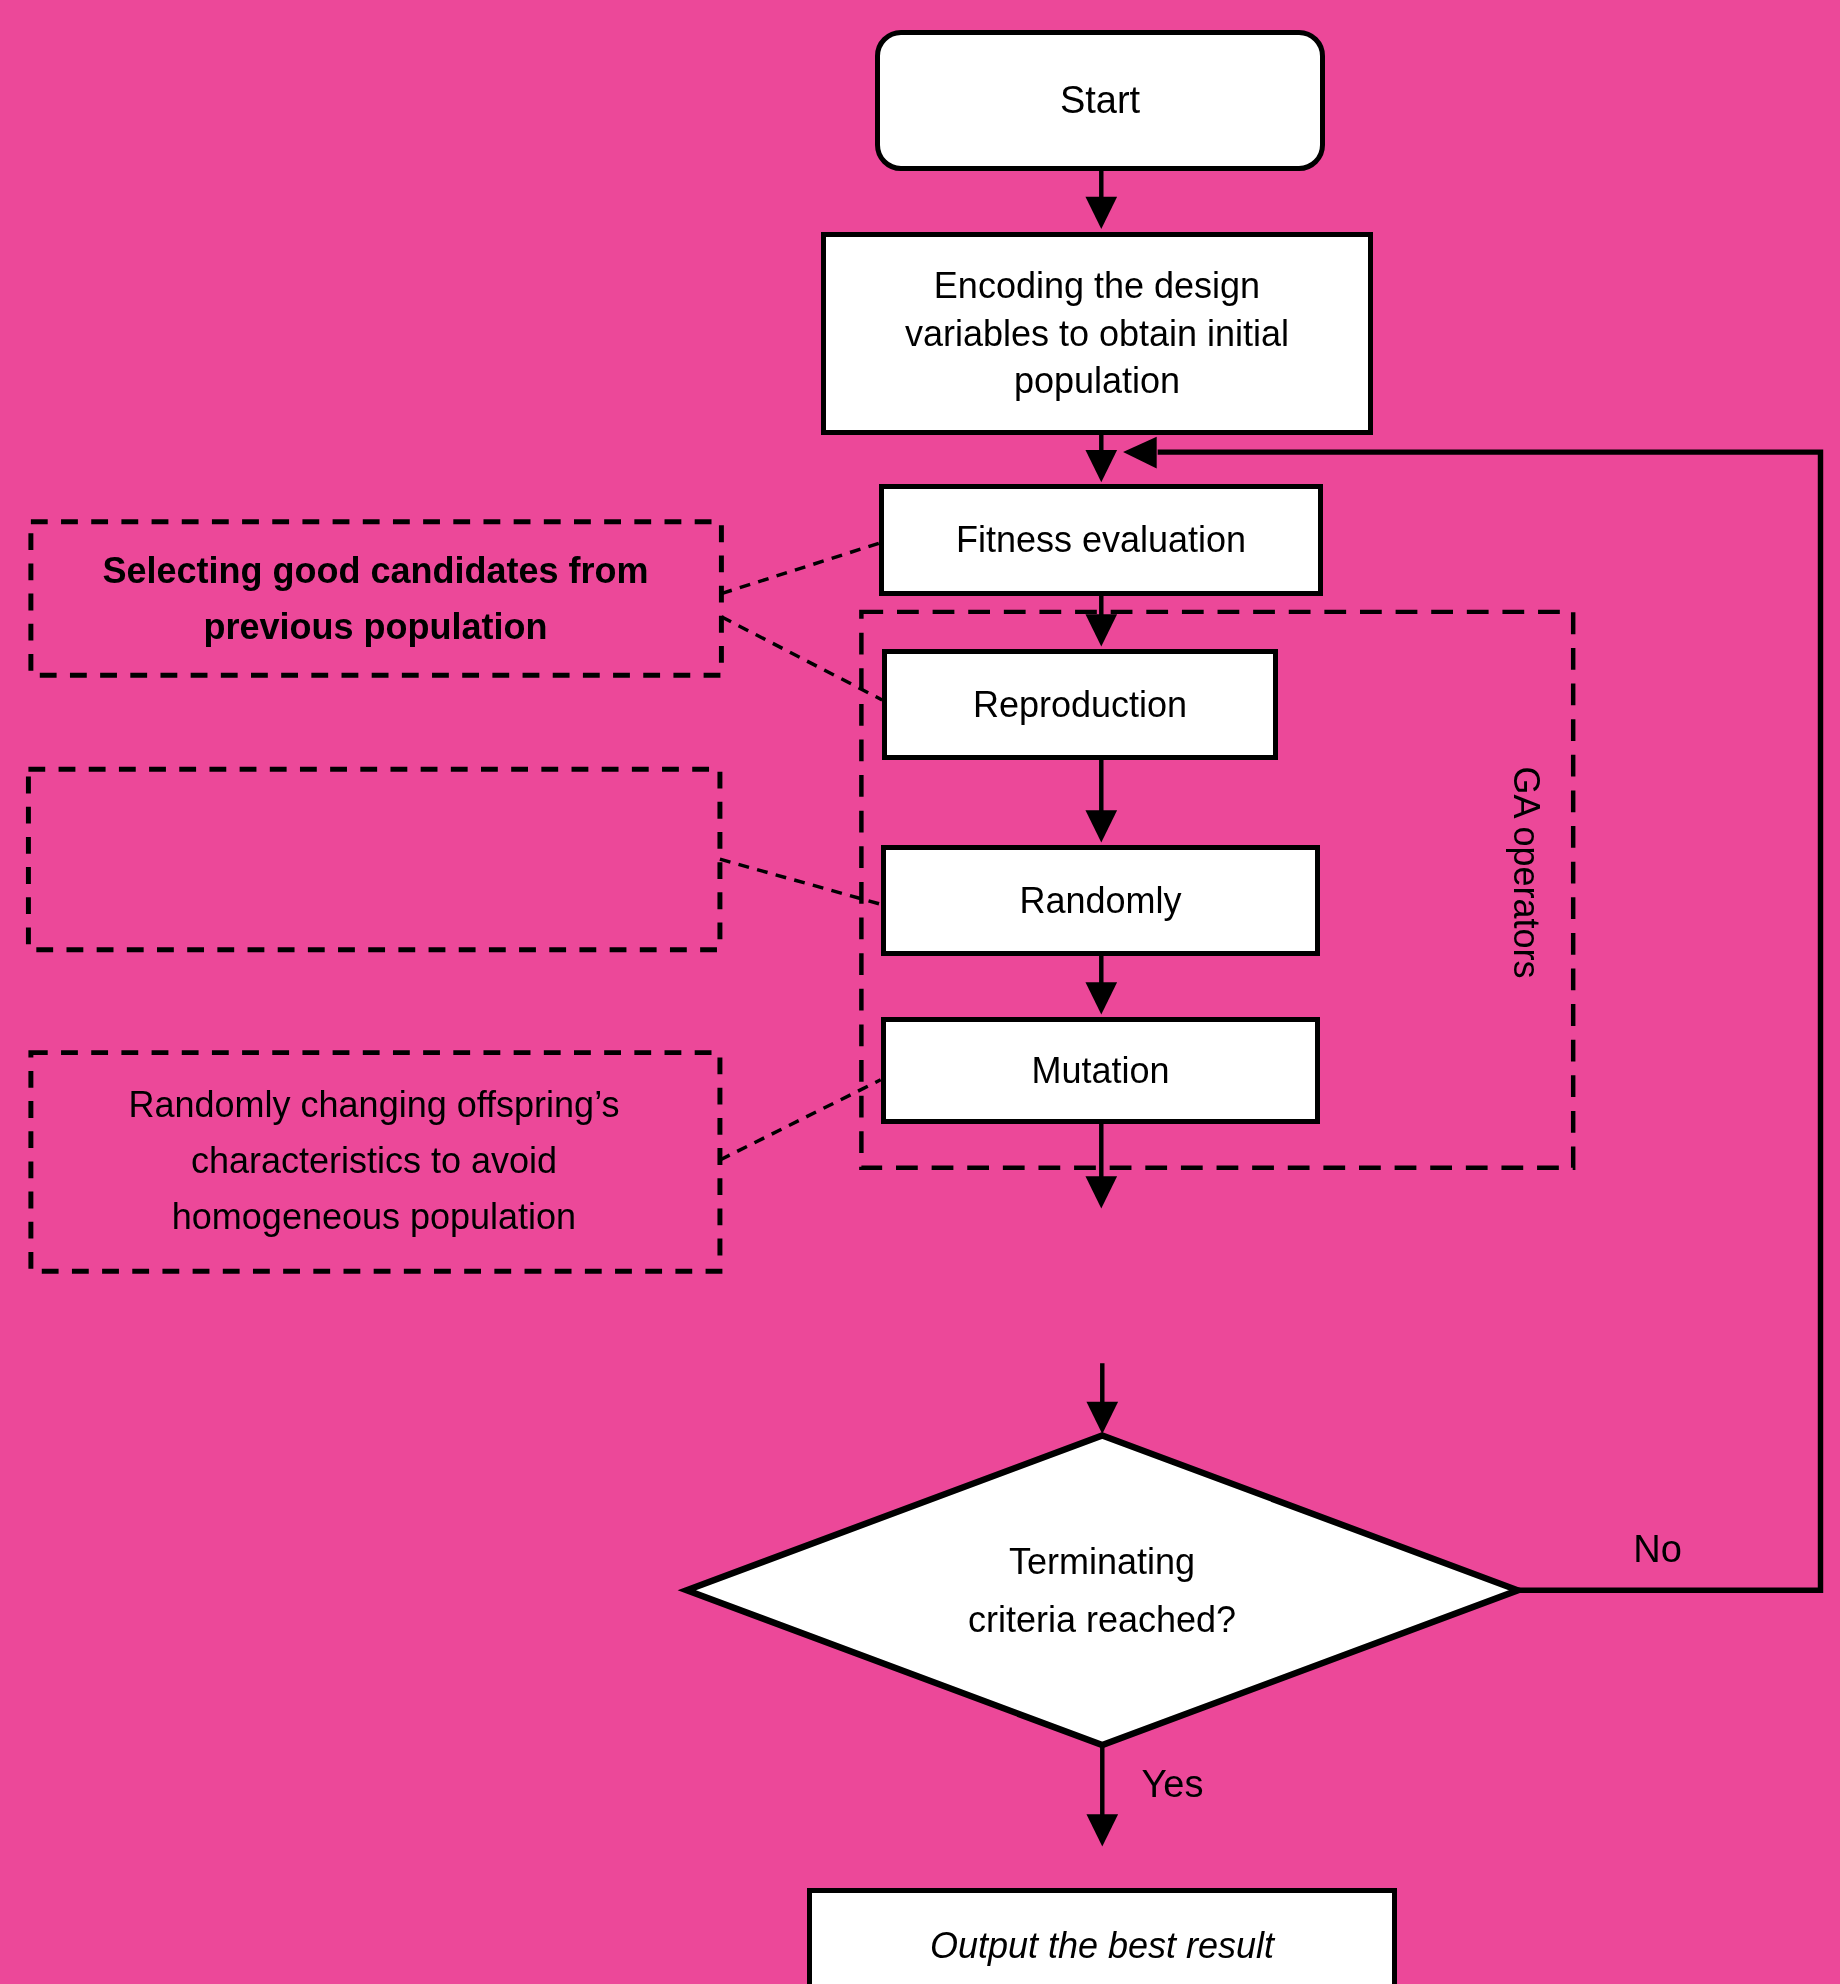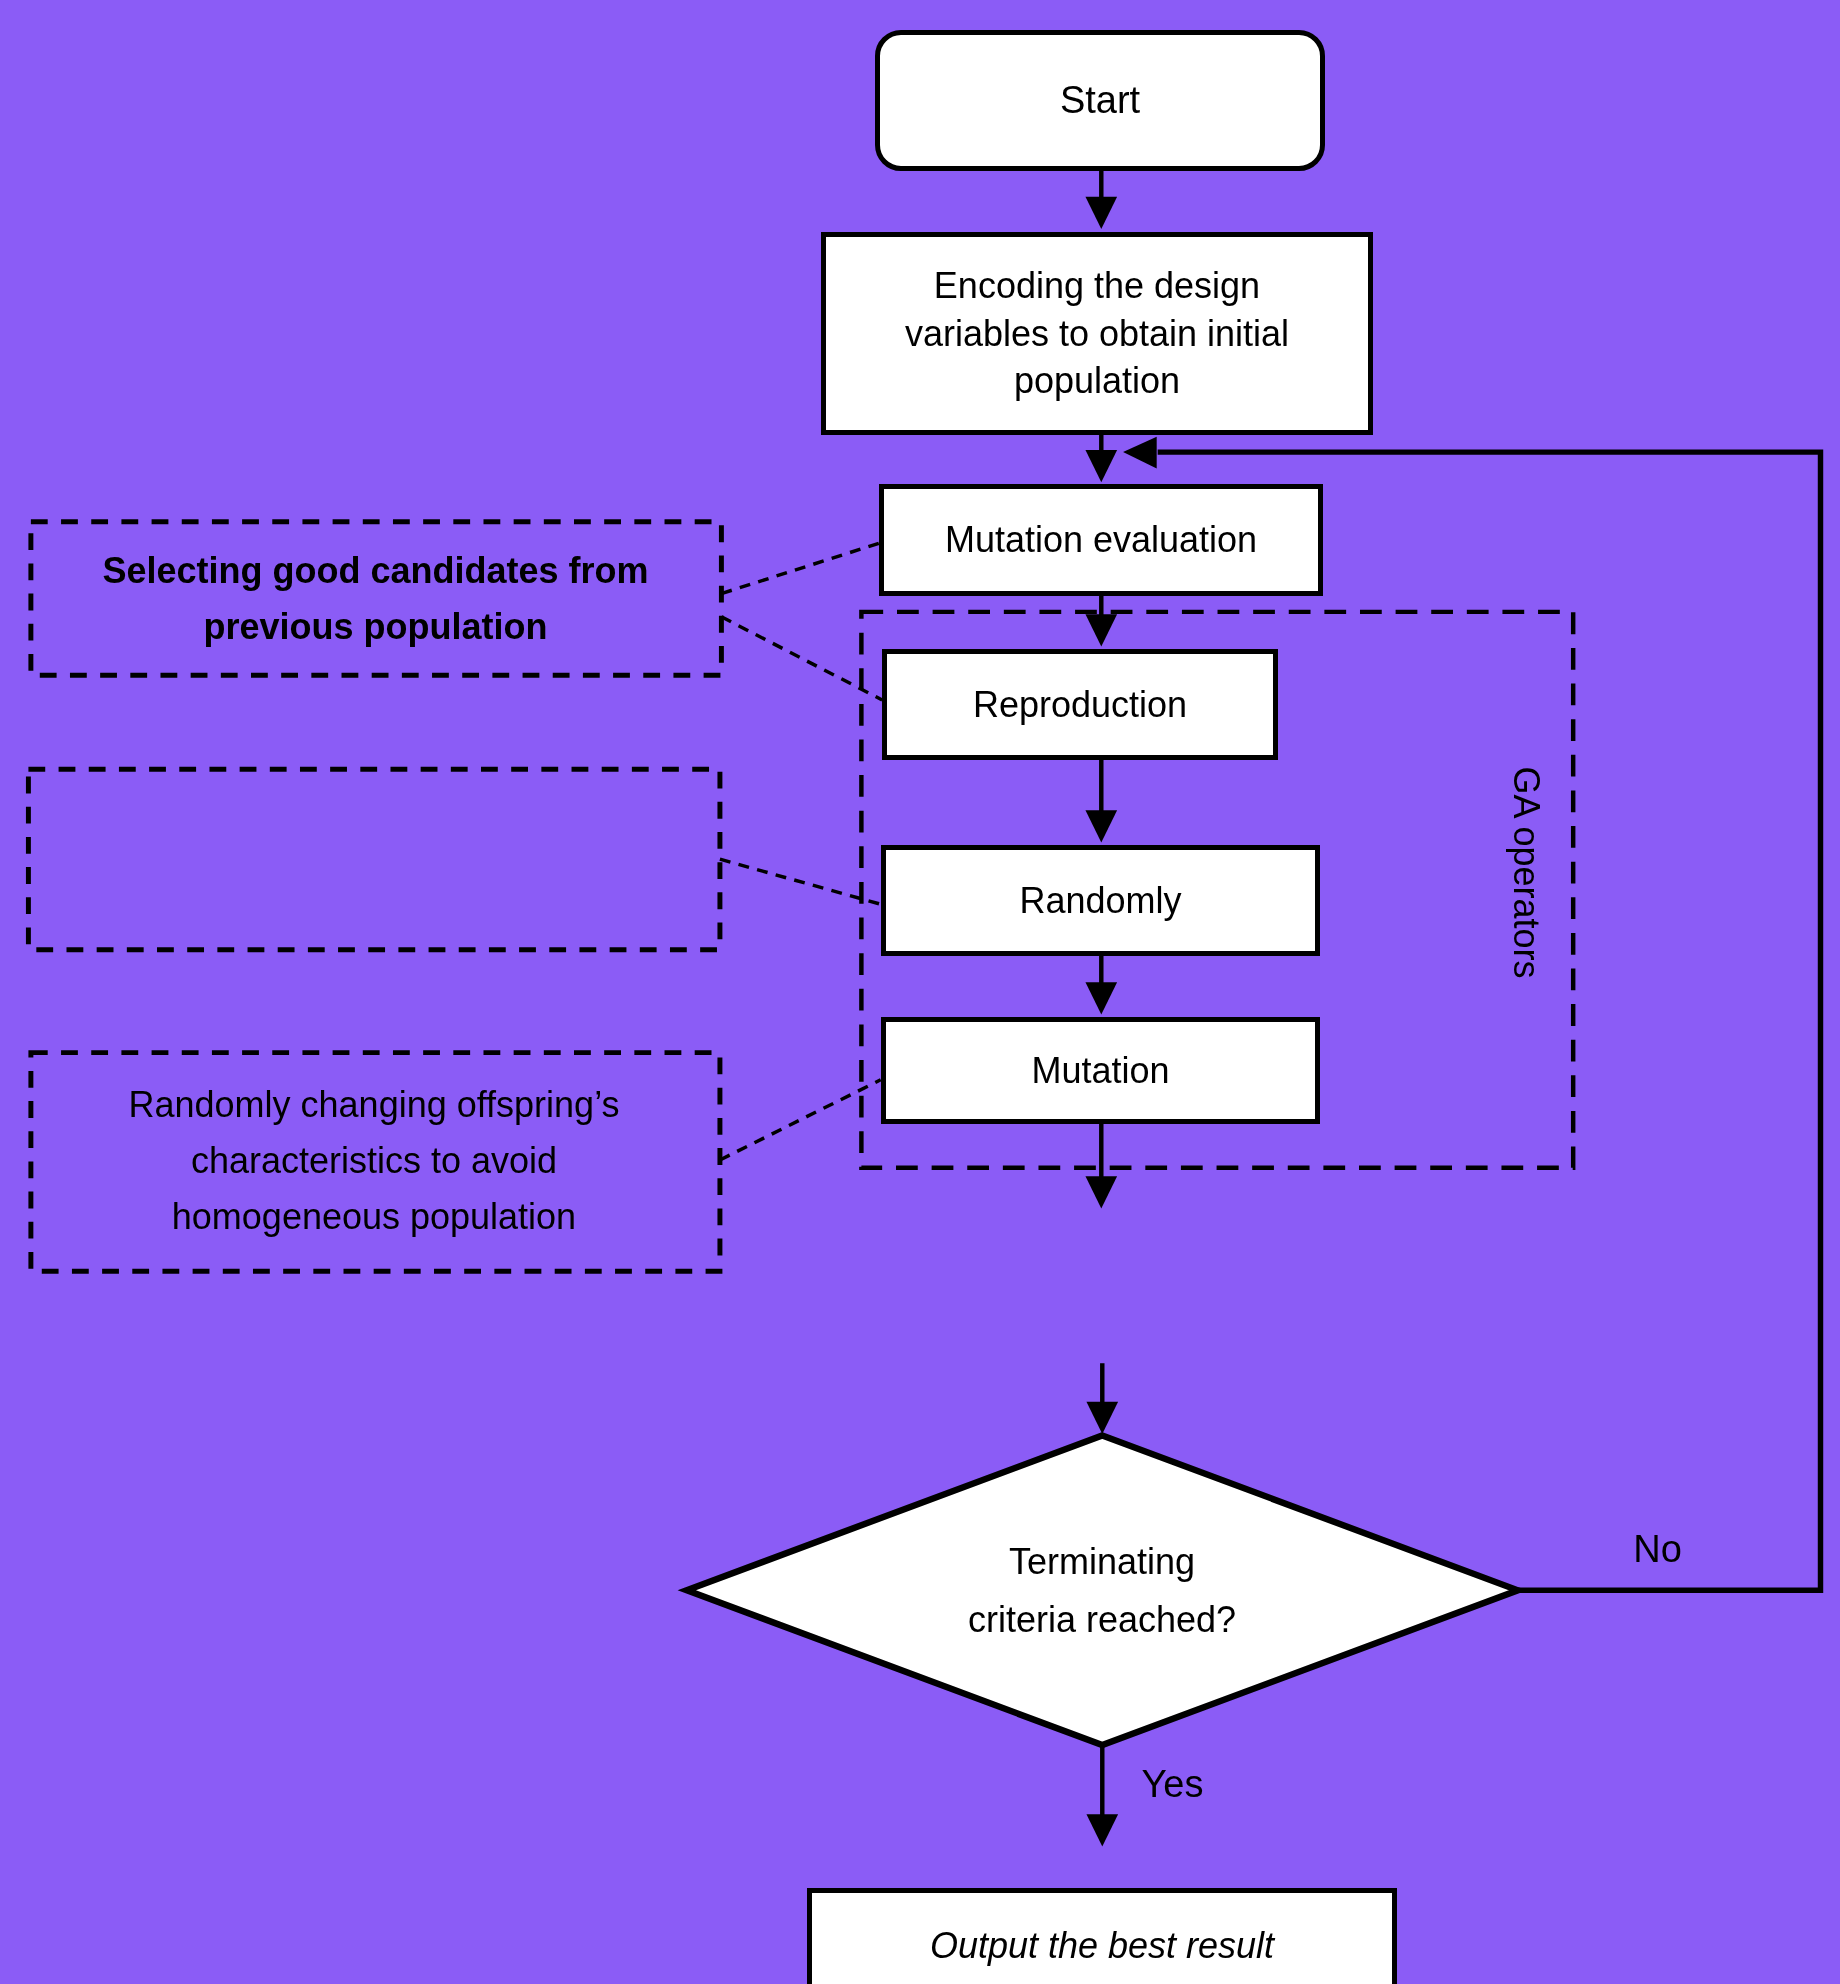--- a/index.html
+++ b/index.html
@@ -1,19 +1,19 @@
 <!DOCTYPE html>
 <html style="font-size:8px"><head>
 <meta charset="utf-8">
 <style>
   html,body{margin:0;padding:0;background:#ffffff;}
   #stage{
     position:relative;
     width:1841px;height:1985px;
-    background:#8b5cf6;
+    background:#ec4899;
     font-family:"Liberation Sans",sans-serif;
     color:#000;
     overflow:hidden;
   }
   #wires{position:absolute;left:0;top:0;width:1841px;height:1985px;}
   .wire{stroke:#000;stroke-width:9;fill:none;}
   .thick{stroke-width:11;}
   .head{fill:#000;stroke:none;}
   .dash-box{fill:none;stroke:#000;stroke-width:10;stroke-dasharray:34 27;}
   .ga-box{fill:none;stroke:#000;stroke-width:9;stroke-dasharray:44 28;}
@@ -83,21 +83,21 @@
 
     <polygon class="diamond" points="2228,2902 3068,3215 2228,3528 1388,3215"></polygon>
   </svg>
 
   <div class="node rounded" style="left:875px;top:30px;width:450px;height:141px;">Start</div>
 
   <div class="node" style="left:821px;top:232px;width:552px;height:203px;">Encoding the design
 variables to obtain initial
 population</div>
 
-  <div class="node" style="left:879px;top:484px;width:444px;height:112px;">Mutation evaluation</div>
+  <div class="node" style="left:879px;top:484px;width:444px;height:112px;">Fitness evaluation</div>
 
   <div class="node" style="left:882px;top:649px;width:396px;height:111px;">Reproduction</div>
 
   <div class="node" style="left:881px;top:845px;width:439px;height:111px;">Randomly</div>
 
   <div class="node" style="left:881px;top:1017px;width:439px;height:107px;">Mutation</div>
 
 
   <div class="node" style="left:807px;top:1888px;width:590px;height:115px;font-style:italic;">Output the best result</div>
 

